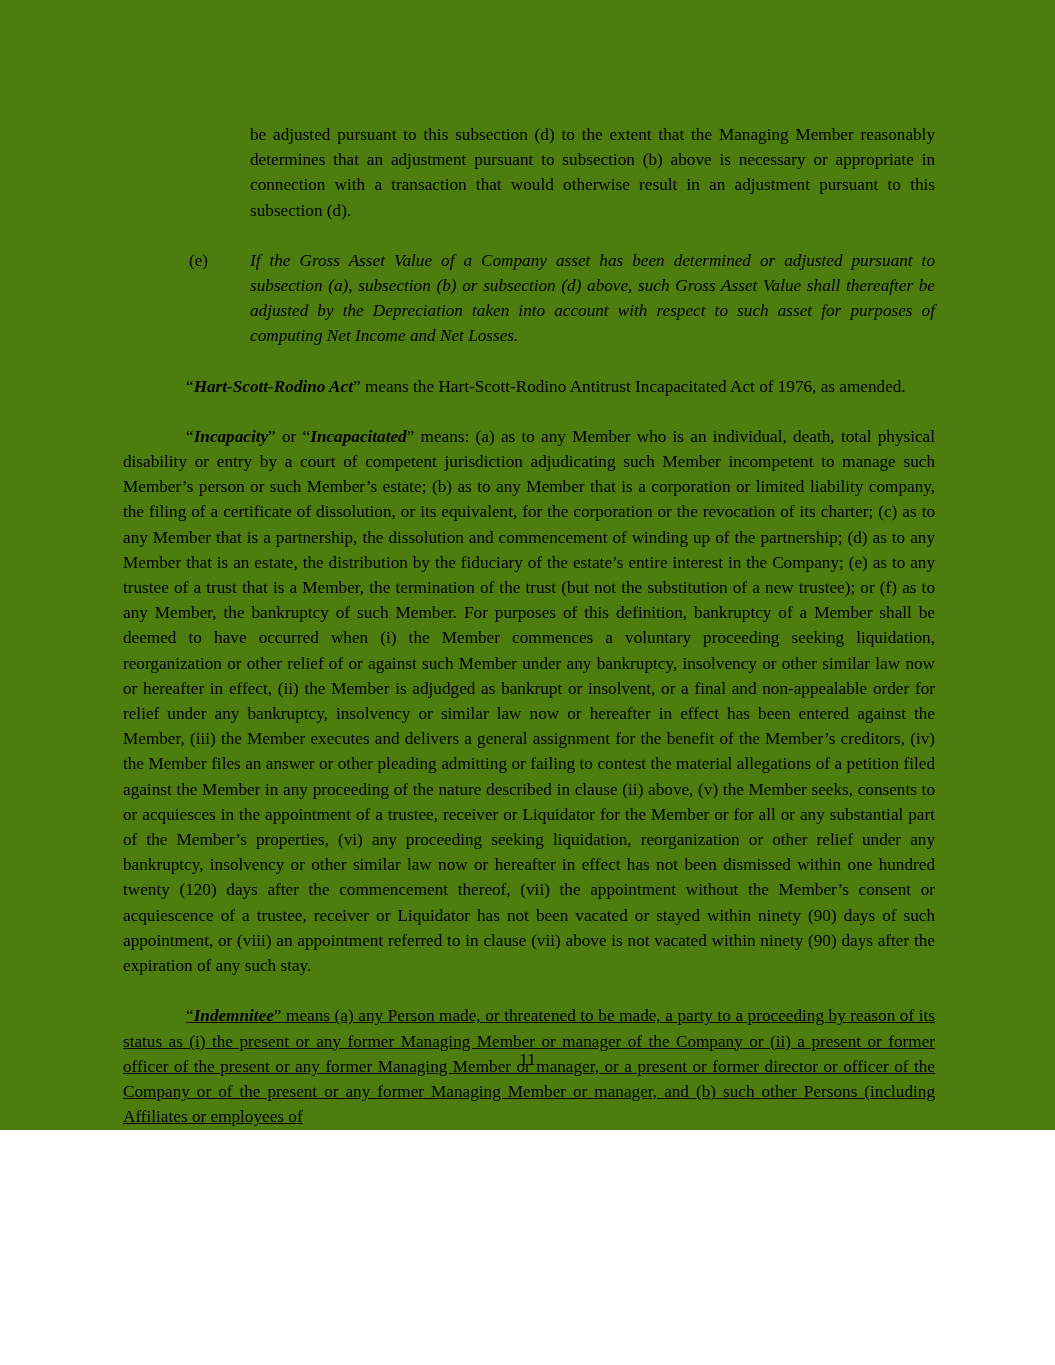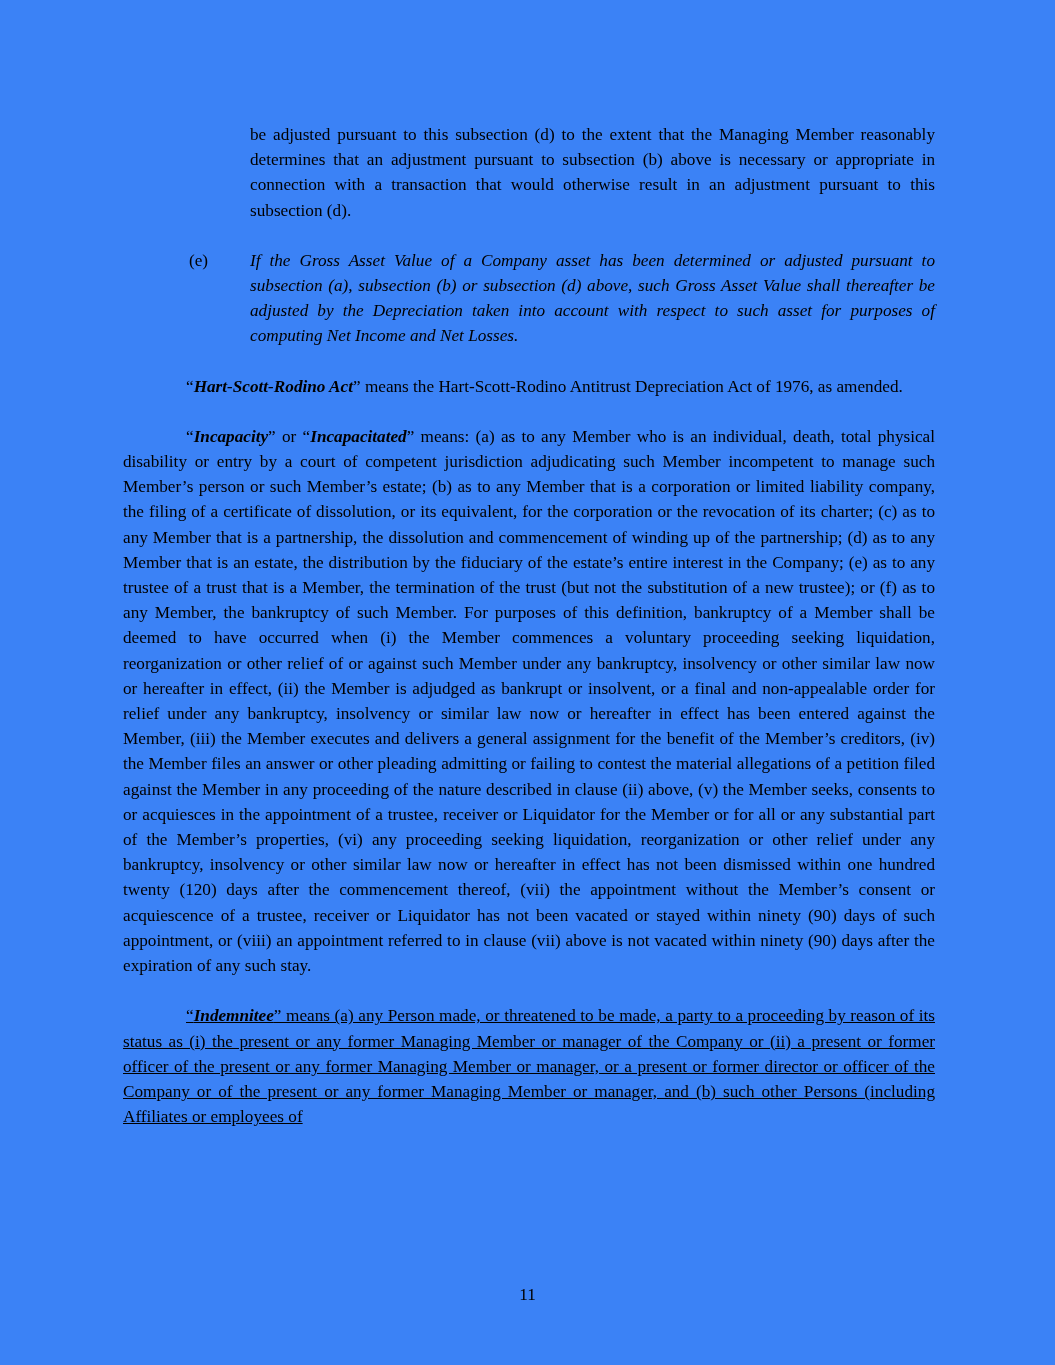--- a/index.html
+++ b/index.html
@@ -1,22 +1,22 @@
 <!DOCTYPE html>
 <html><head>
 <meta charset="utf-8">
 <style>
   * { box-sizing: border-box; }
   html, body { margin: 0; padding: 0; background: #ffffff; }
   .page {
     position: relative;
     width: 1055px;
-    height: 1365px;
+    height: 1130px;
     margin: 0 auto;
-    background: #3b82f6;
+    background: #4d7c0f;
     color: #000000;
     font-family: "Liberation Serif", "DejaVu Serif", serif;
     font-size: 17.2px;
     line-height: 25.2px;
     overflow: hidden;
   }
   .content {
     position: absolute;
     left: 123px;
     top: 122px;
@@ -44,21 +44,21 @@
 <div class="page">
   <div class="content">
 
     <p class="block indented">be adjusted pursuant to this subsection (d) to the extent that the Managing Member reasonably determines that an adjustment pursuant to subsection (b) above is necessary or appropriate in connection with a transaction that would otherwise result in an adjustment pursuant to this subsection (d).</p>
 
     <div class="clause">
       <span class="clause-label">(e)</span>
       <span class="clause-text">If the Gross Asset Value of a Company asset has been determined or adjusted pursuant to subsection (a), subsection (b) or subsection (d) above, such Gross Asset Value shall thereafter be adjusted by the Depreciation taken into account with respect to such asset for purposes of computing Net Income and Net Losses.</span>
     </div>
 
-    <p class="block def"><span>“</span><span class="term">Hart-Scott-Rodino Act</span><span>” means the Hart-Scott-Rodino Antitrust Depreciation Act of 1976, as amended.</span></p>
+    <p class="block def"><span>“</span><span class="term">Hart-Scott-Rodino Act</span><span>” means the Hart-Scott-Rodino Antitrust Incapacitated Act of 1976, as amended.</span></p>
 
 
     <p class="block def"><span>“</span><span class="term">Incapacity</span><span>” or “</span><span class="term">Incapacitated</span><span>” means: (a) as to any Member who is an individual, death, total physical disability or entry by a court of competent jurisdiction adjudicating such Member incompetent to manage such Member’s person or such Member’s estate; (b) as to any Member that is a corporation or limited liability company, the filing of a certificate of dissolution, or its equivalent, for the corporation or the revocation of its charter; (c) as to any Member that is a partnership, the dissolution and commencement of winding up of the partnership; (d) as to any Member that is an estate, the distribution by the fiduciary of the estate’s entire interest in the Company; (e) as to any trustee of a trust that is a Member, the termination of the trust (but not the substitution of a new trustee); or (f) as to any Member, the bankruptcy of such Member. For purposes of this definition, bankruptcy of a Member shall be deemed to have occurred when (i) the Member commences a voluntary proceeding seeking liquidation, reorganization or other relief of or against such Member under any bankruptcy, insolvency or other similar law now or hereafter in effect, (ii) the Member is adjudged as bankrupt or insolvent, or a final and non-appealable order for relief under any bankruptcy, insolvency or similar law now or hereafter in effect has been entered against the Member, (iii) the Member executes and delivers a general assignment for the benefit of the Member’s creditors, (iv) the Member files an answer or other pleading admitting or failing to contest the material allegations of a petition filed against the Member in any proceeding of the nature described in clause (ii) above, (v) the Member seeks, consents to or acquiesces in the appointment of a trustee, receiver or Liquidator for the Member or for all or any substantial part of the Member’s properties, (vi) any proceeding seeking liquidation, reorganization or other relief under any bankruptcy, insolvency or other similar law now or hereafter in effect has not been dismissed within one hundred twenty (120) days after the commencement thereof, (vii) the appointment without the Member’s consent or acquiescence of a trustee, receiver or Liquidator has not been vacated or stayed within ninety (90) days of such appointment, or (viii) an appointment referred to in clause (vii) above is not vacated within ninety (90) days after the expiration of any such stay.</span></p>
 
     <p class="block def"><span>“</span><span class="term">Indemnitee</span><span>” means (a) any Person made, or threatened to be made, a party to a proceeding by reason of its status as (i) the present or any former Managing Member or manager of the Company or (ii) a present or former officer of the present or any former Managing Member or manager, or a present or former director or officer of the Company or of the present or any former Managing Member or manager, and (b) such other Persons (including Affiliates or employees of</span></p>
 
   </div>
 
   <div class="page-number">11</div>
 </div>

